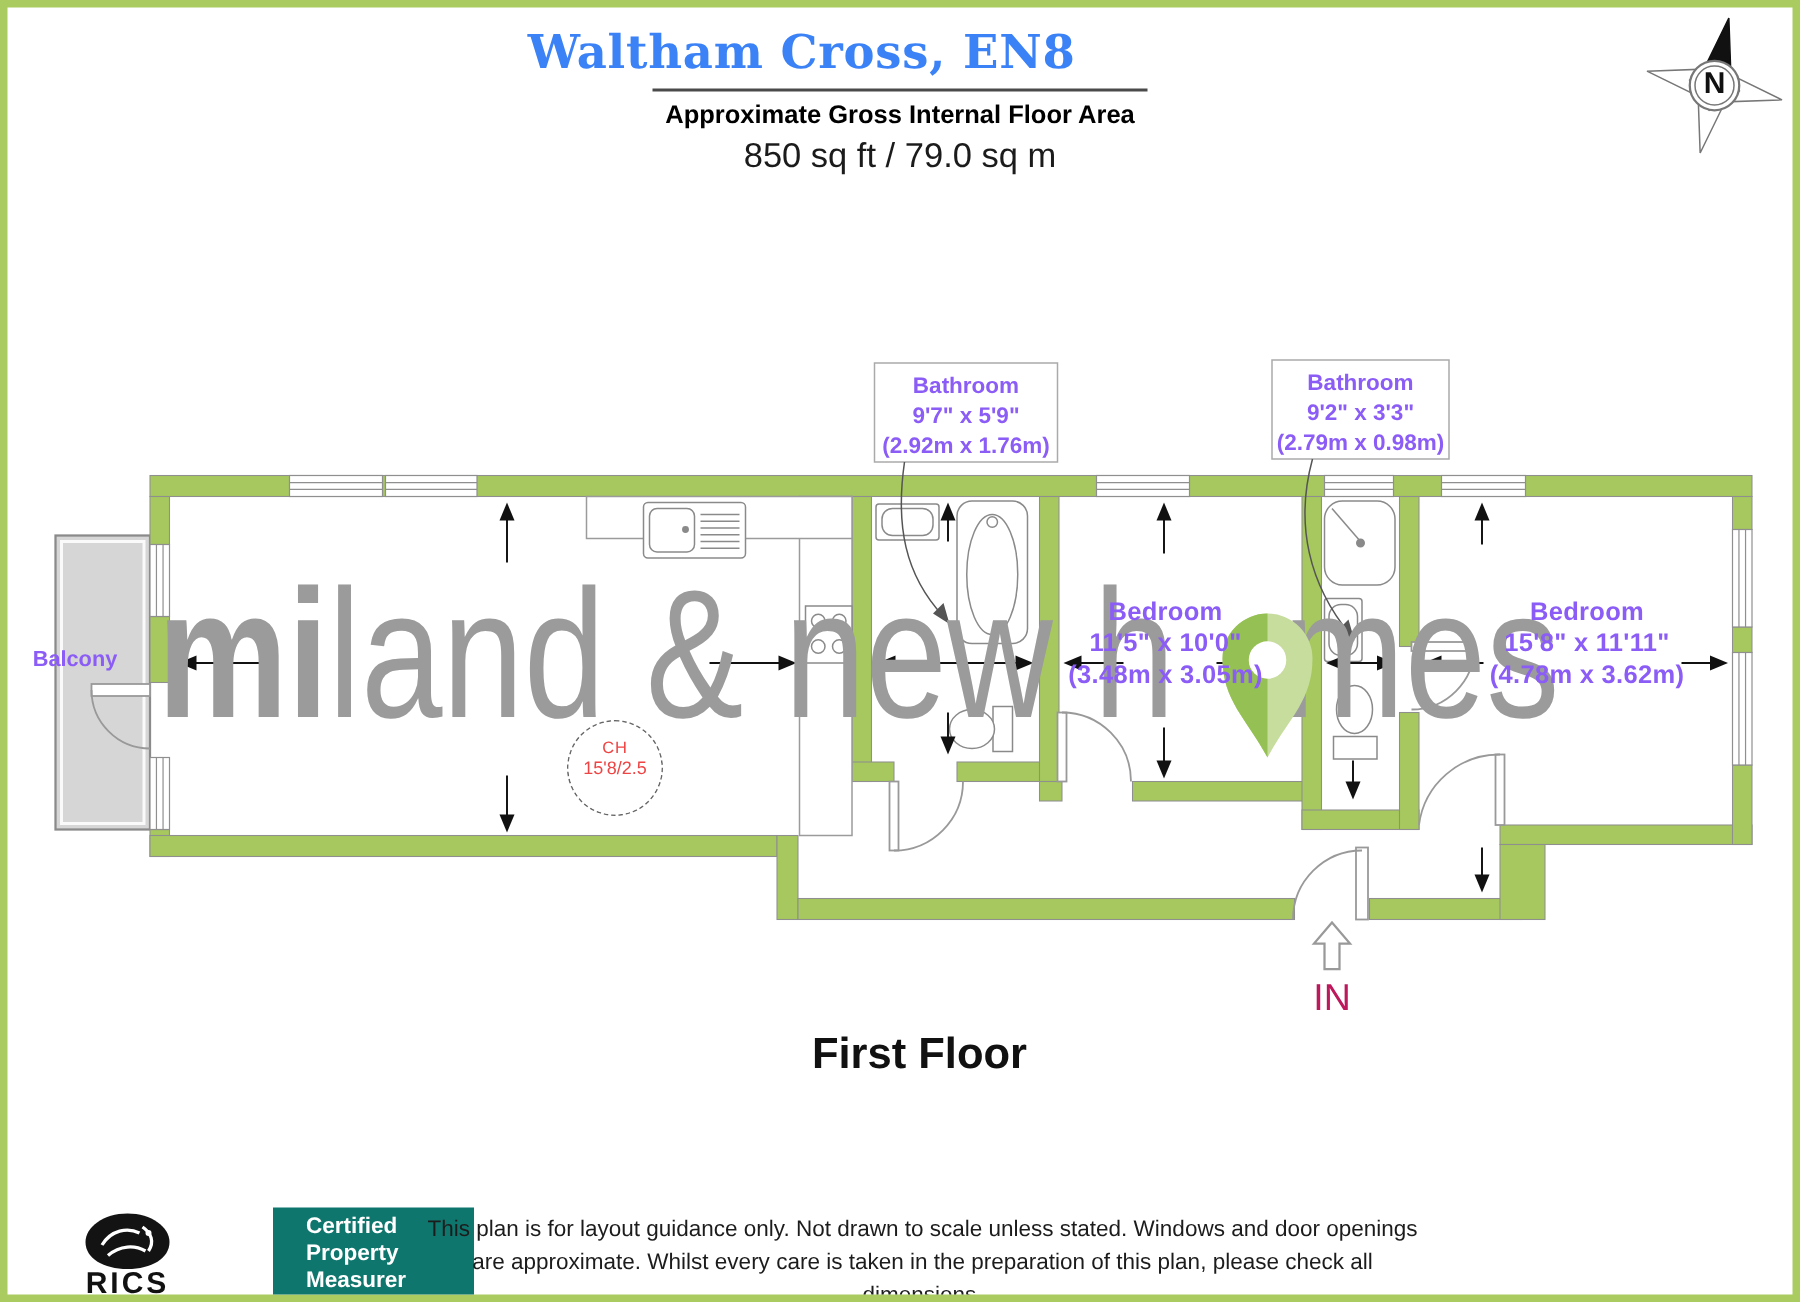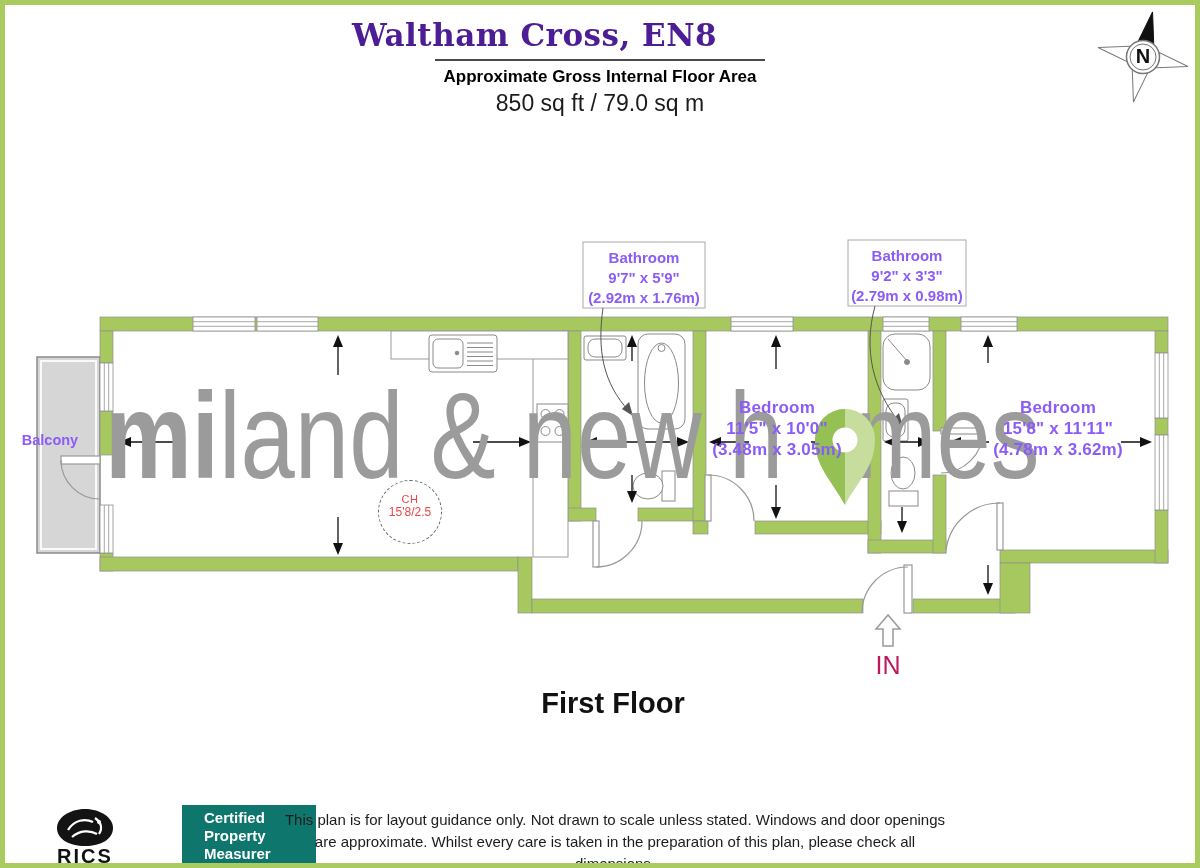--- a/index.html
+++ b/index.html
@@ -3,21 +3,21 @@
 <meta charset="utf-8">
 <style>
   html,body{margin:0;padding:0;background:#fff;}
   #page{position:relative;width:1200px;height:868px;background:#fff;
         border:5px solid #a9cb5f;box-sizing:border-box;overflow:hidden;
         font-family:"Liberation Sans",sans-serif;}
   .abs{position:absolute;}
   svg{display:block;}
   
   .title{left:0;top:12px;width:1059px;text-align:center;font-family:"DejaVu Serif",serif;
-         font-weight:bold;font-size:31px;color:#4c1d95;letter-spacing:.5px;}
+         font-weight:bold;font-size:31px;color:#3b82f6;letter-spacing:.5px;}
   .title-rule{left:430px;top:54px;width:330px;border-top:2px solid #4a4a4a;height:0;}
   .subtitle{left:0;top:62px;width:1190px;text-align:center;font-weight:bold;font-size:17px;color:#000000;}
   .area{left:0;top:85px;width:1190px;text-align:center;font-size:23px;color:#1b1b1b;}
   
   .lbl{color:#8b5cf6;font-weight:bold;text-align:center;z-index:3;}
   .room-lines{font-size:17px;line-height:21px;letter-spacing:.2px;}
   .balcony-lbl{left:12px;top:427px;width:66px;font-size:14.5px;}
   .kitchen-lbl{left:225px;top:396px;width:172px;}
   .bedmid-lbl{left:690px;top:392px;width:164px;}
   .bedright-lbl{left:958px;top:392px;width:190px;}

